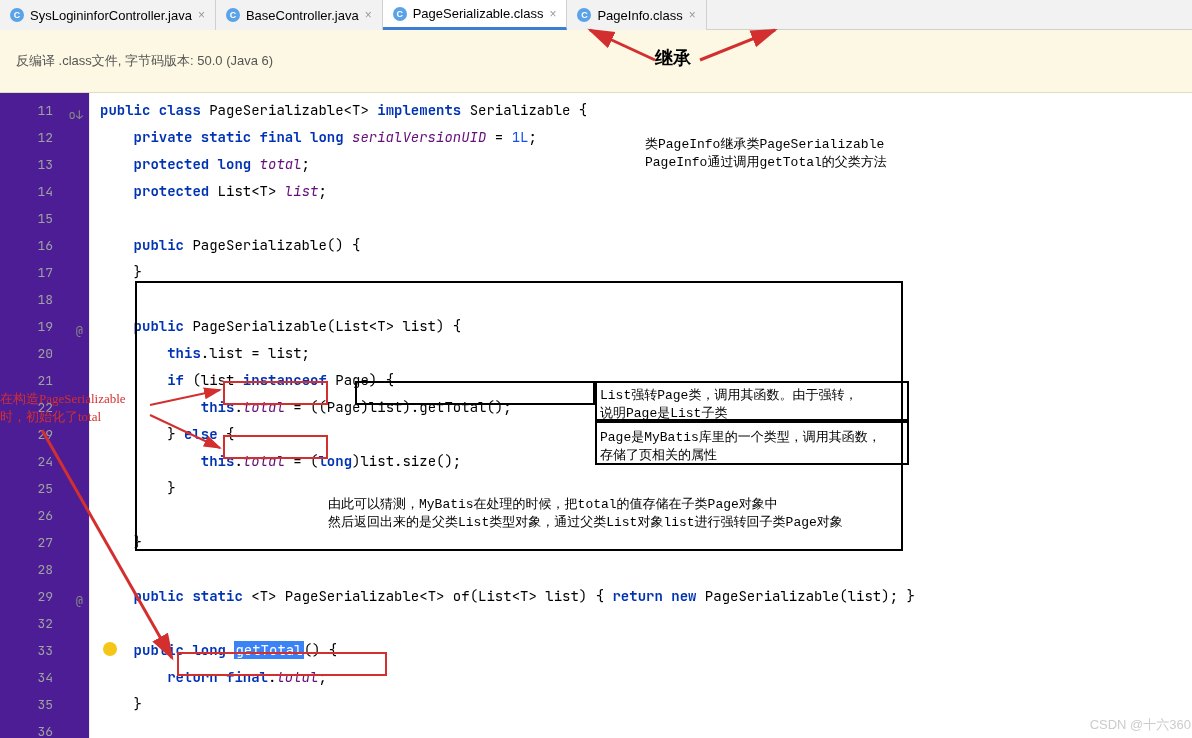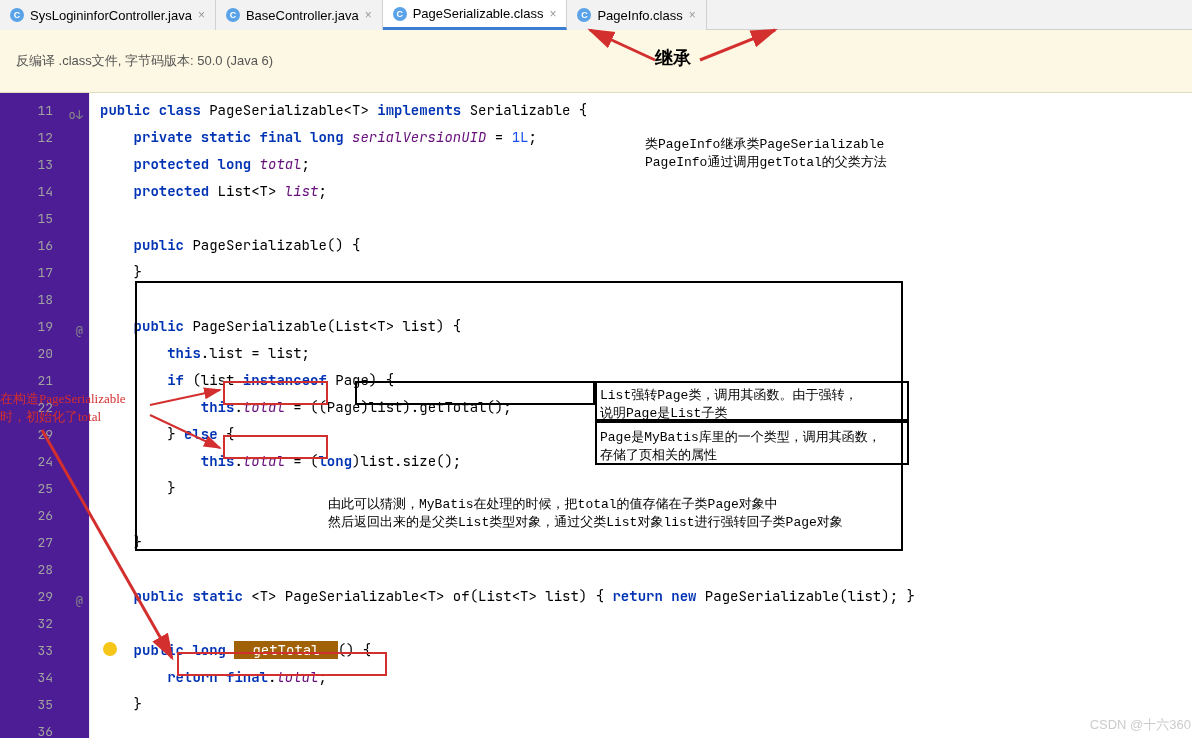--- a/index.html
+++ b/index.html
@@ -95,21 +95,21 @@
 }
 .codeline {
   height: 27px;
   line-height: 27px;
   white-space: pre;
   padding-left: 10px;
 }
 .kw { color: #0033b3; font-weight: bold; }
 .id { font-style: italic; color: #660e7a; }
 .num { color: #1750eb; }
-.method-hl { background: #a16207; color: #fff; padding: 0 18px; }
+.method-hl { background: #3b82f6; color: #fff; padding: 0 1px; }
 
 
 .overlay { position: absolute; pointer-events: none; }
 .red-text { color: #d32f2f; font-size: 13px; font-family: "Microsoft YaHei"; }
 .black-text { color: #000; font-size: 13px; font-family: Liberation Mono, monospace; }
 .black-text2 { color: #000; font-size: 14px; font-family: "Microsoft YaHei"; font-weight: bold; }
 .red-box { border: 2px solid #d32f2f; position: absolute; pointer-events: none; }
 .black-box { border: 2px solid #000; position: absolute; pointer-events: none; }
 svg.arrow { position: absolute; pointer-events: none; }
 

